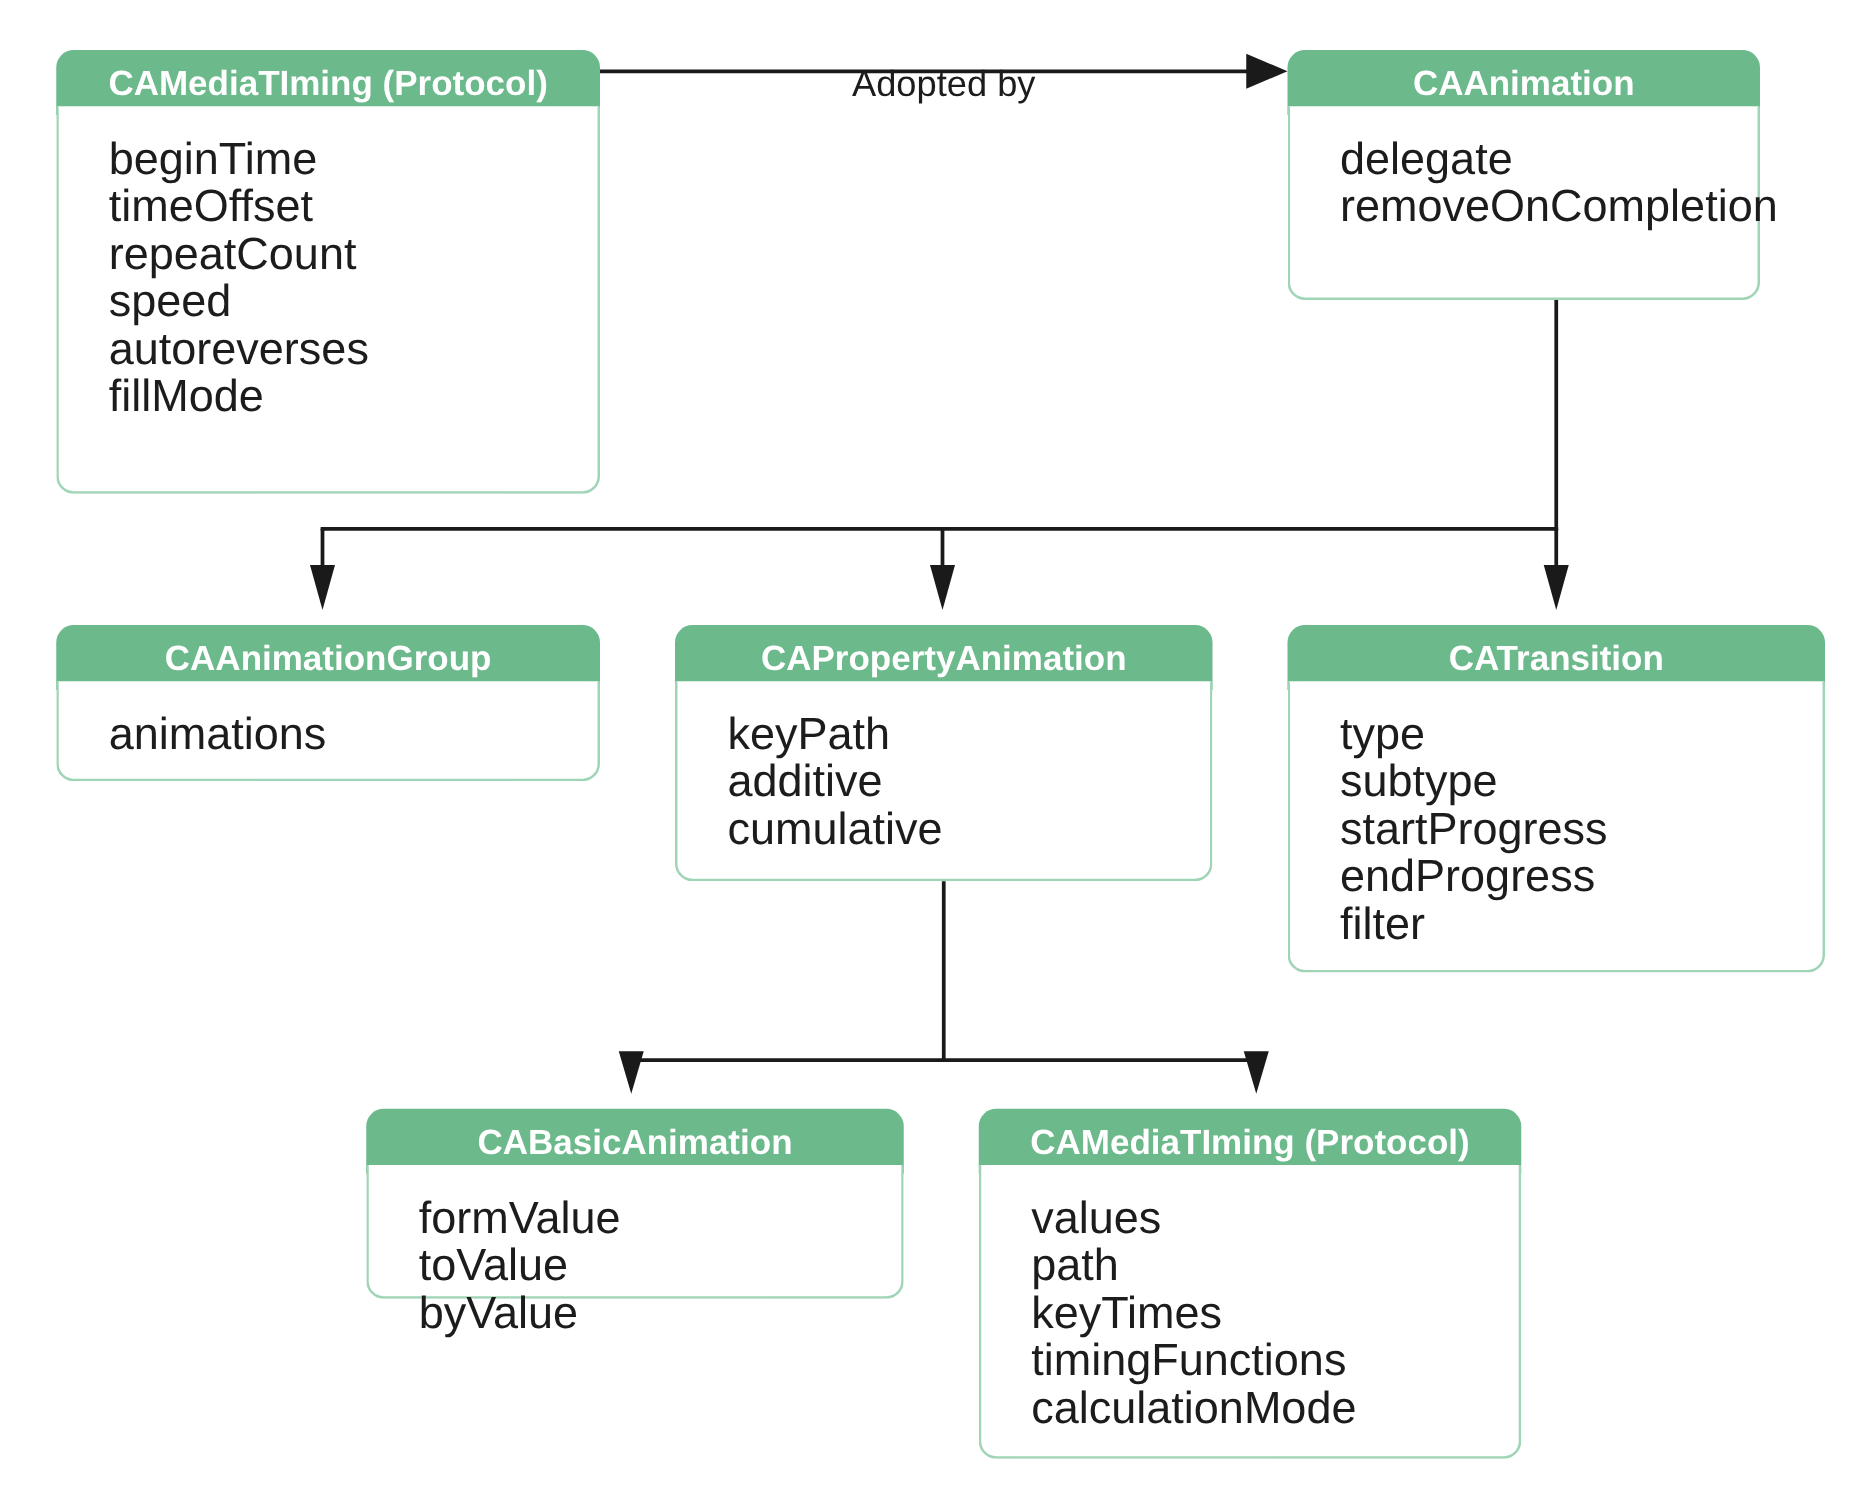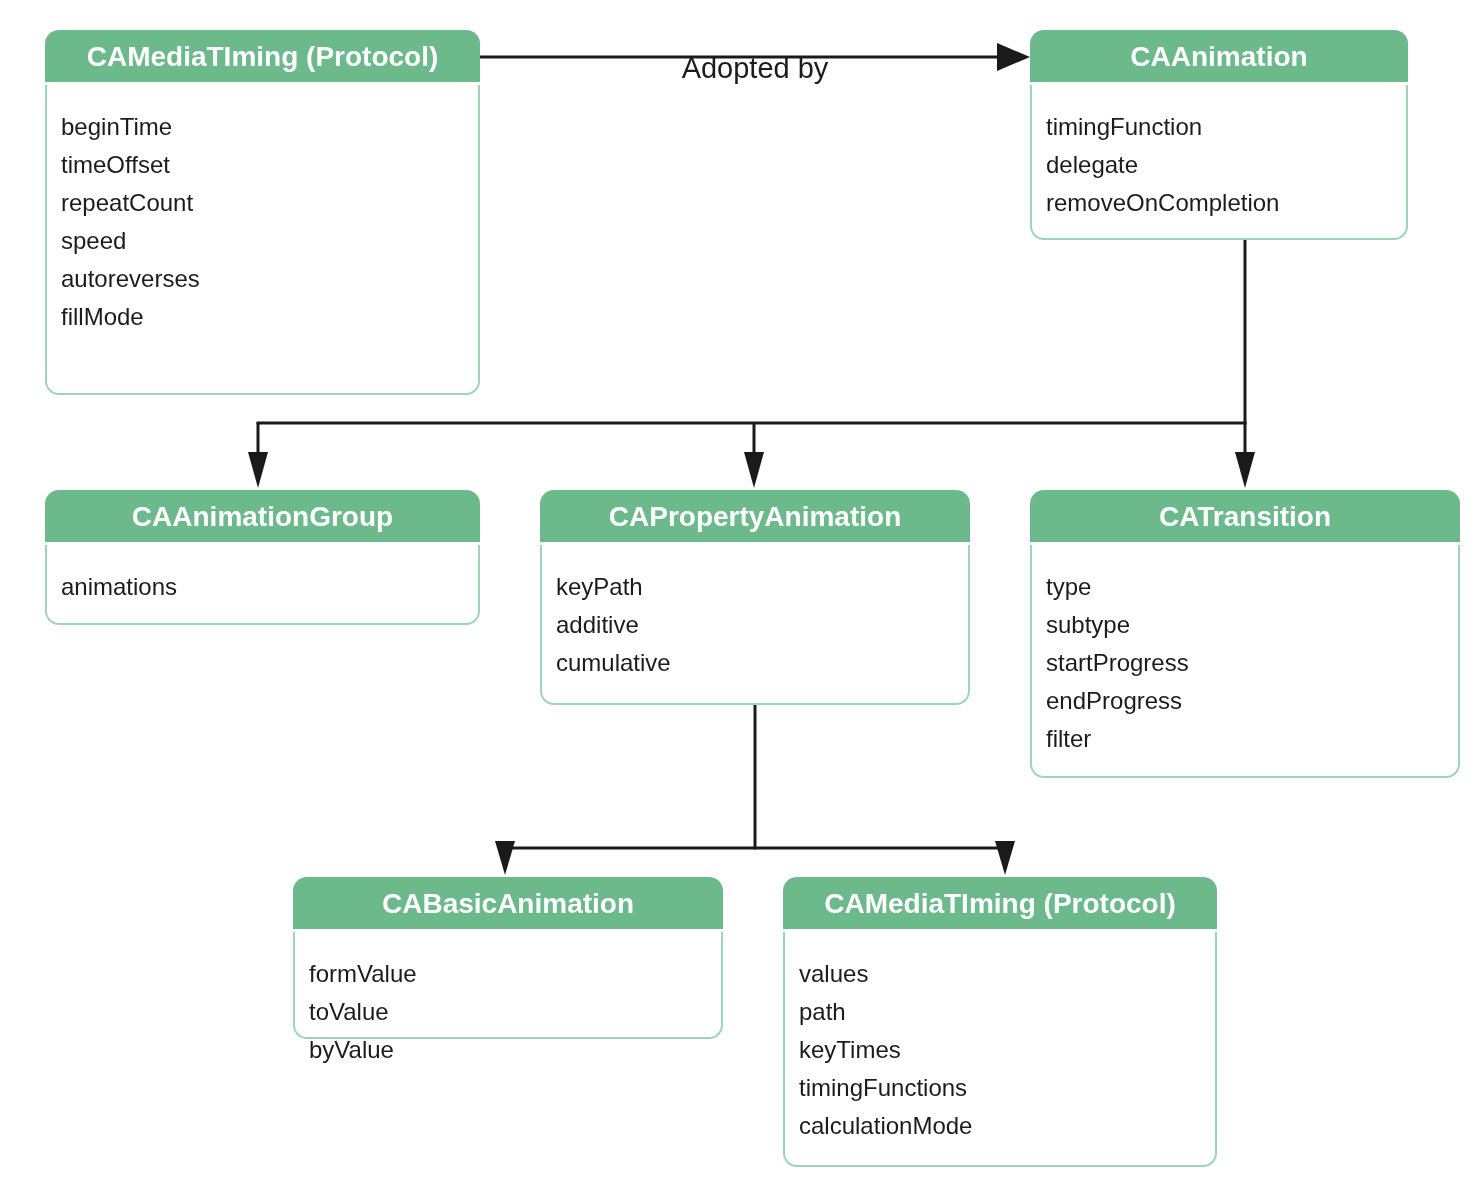--- a/index.html
+++ b/index.html
@@ -17,28 +17,28 @@
   .cline{stroke:var(--line-black);stroke-width:3;fill:none;}
   .carrow{fill:var(--line-black);stroke:none;}
   .arrow-label{
     position:absolute;left:630px;top:20px;width:250px;
     text-align:center;font-size:29px;color:var(--text-dark);z-index:2;margin-top:32px;
   }
   .node{position:absolute;z-index:2;}
   .node-header{
     height:52px;background:var(--header-green);color:var(--header-text);
     font-weight:bold;font-size:28px;line-height:53px;text-align:center;
-    border-radius:14px 14px 0 0;white-space:nowrap;
+    border-radius:14px 14px 0 0;white-space:nowrap;margin-top:10px;
   }
   .node-body{
     position:absolute;top:55px;left:0;right:0;bottom:0;
     border:2px solid var(--border-green);border-top:none;
     border-radius:0 0 14px 14px;box-sizing:border-box;
-    padding:23px 6px 0 14px;background:#ffffff;
-    font-size:24px;color:var(--text-dark);
+    padding:23px 6px 0 40px;background:#ffffff;
+    font-size:36px;color:var(--text-dark);
   }
   .prop{line-height:38px;white-space:nowrap;}
 </style>
 </head>
 <body>
 
 <div class="diagram">
 
   <svg class="connectors" width="1480" height="1190" viewBox="0 0 1480 1190">
 
@@ -73,21 +73,20 @@
         <div class="prop">repeatCount</div>
         <div class="prop">speed</div>
         <div class="prop">autoreverses</div>
         <div class="prop">fillMode</div>
       </div>
   </div>
 
   <div class="node" style="left:1030px;top:30px;width:378px;height:210px">
     <div class="node-header">CAAnimation</div>
     <div class="node-body">
-        <div class="prop">timingFunction</div>
         <div class="prop">delegate</div>
         <div class="prop">removeOnCompletion</div>
       </div>
   </div>
 
   <div class="node" style="left:45px;top:490px;width:435px;height:135px">
     <div class="node-header">CAAnimationGroup</div>
     <div class="node-body">
         <div class="prop">animations</div>
       </div>

